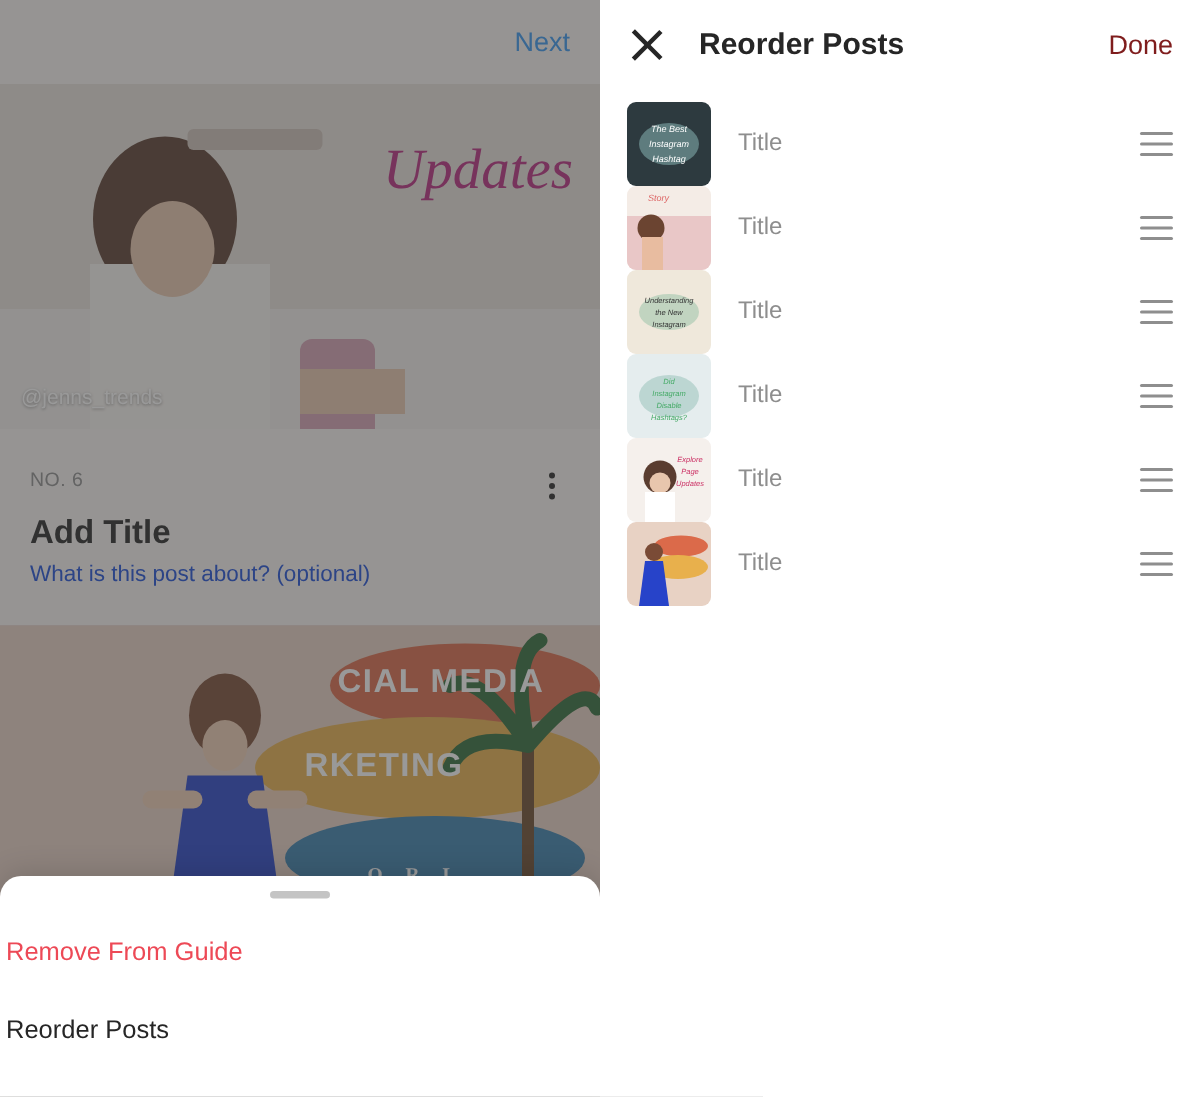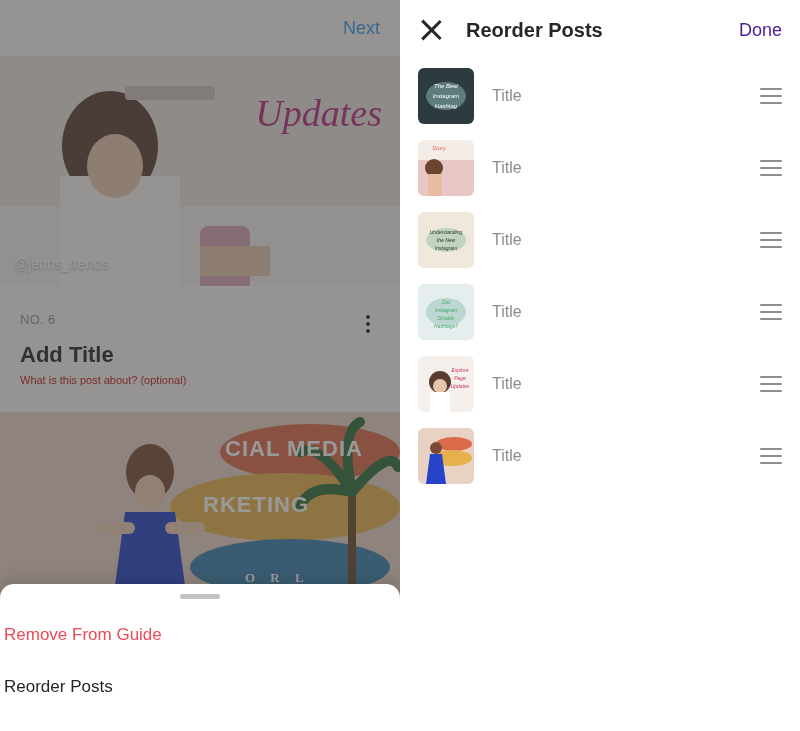--- a/index.html
+++ b/index.html
@@ -13,42 +13,42 @@
   .hero { position: relative; height: 230px; background: linear-gradient(135deg,#cfc6c0 0%, #e8e2dc 60%, #f2efed 100%); }
   .hero svg { position: absolute; inset: 0; }
   .hero-badge { position: absolute; right: 18px; top: 35px; font-family: 'Brush Script MT', cursive; font-size: 38px; color: #b92a7f; font-style: italic; }
   .hero-tag { position: absolute; left: 14px; bottom: 14px; color: #fff; font-size: 14px; font-weight: 500; text-shadow: 0 1px 2px rgba(0,0,0,.4); }
   .meta { padding: 26px 20px 8px; }
   .meta-row { display: flex; justify-content: space-between; margin-bottom: 6px; }
   .meta-no { color: #8e8e8e; font-size: 13px; font-weight: 500; letter-spacing: .3px; }
   .kebab { width: 24px; height: 24px; display: flex; flex-direction: column; align-items: center; justify-content: center; gap: 3px; }
   .kebab span { width: 4px; height: 4px; border-radius: 50%; background: #262626; display: block; }
   .meta-title { font-size: 22px; font-weight: 700; color: #262626; margin-bottom: 6px; }
-  .meta-sub { font-size: 11px; color: #b91c1c; }
+  .meta-sub { font-size: 15px; color: #1d4ed8; }
   .second-hero { margin-top: 18px; height: 210px; position: relative; background: linear-gradient(180deg,#d9b8ad 0%, #e8c9b3 100%); overflow: hidden; }
   .mural { position: absolute; inset: 0; }
   .mural .bubble { position: absolute; color: #fff; font-weight: 700; font-family: Impact, sans-serif; letter-spacing: 1px; }
 
   
   .sheet { position: absolute; left: 0; right: 0; bottom: 0; background: #fff; border-top-left-radius: 14px; border-top-right-radius: 14px; z-index: 10; padding-bottom: 18px; box-shadow: 0 -2px 20px rgba(0,0,0,.15); }
   .grab { width: 40px; height: 5px; background: #c4c4c4; border-radius: 3px; margin: 10px auto 10px; }
   .sheet-item { padding: 16px 4px; font-size: 17px; background: none; border: none; text-align: left; width: 100%; }
   .sheet-item.danger { color: #ed4956; }
   .sheet-item.normal { color: #262626; }
 
   
   .pane-right { background: #fff; }
   .r-header { height: 60px; display: flex; align-items: center; padding: 0 18px; gap: 22px; }
   .close-x { width: 26px; height: 26px; position: relative; }
   .close-x::before, .close-x::after { content: ""; position: absolute; left: 12px; top: 0; width: 2.5px; height: 26px; background: #262626; }
   .close-x::before { transform: rotate(45deg); }
   .close-x::after { transform: rotate(-45deg); }
   .r-title { font-size: 20px; font-weight: 700; color: #262626; flex: 1; }
-  .done-btn { color: #4c1d95; font-size: 18px; font-weight: 500; background: none; border: none; }
-  .r-list { padding: 8px 18px; display: flex; flex-direction: column; gap: 16px; }
+  .done-btn { color: #7f1d1d; font-size: 18px; font-weight: 500; background: none; border: none; }
+  .r-list { padding: 8px 18px; display: flex; flex-direction: column; gap: 0; }
   .r-row { display: flex; align-items: center; gap: 18px; }
   .thumb { width: 56px; height: 56px; border-radius: 6px; overflow: hidden; position: relative; flex-shrink: 0; }
   .thumb svg { width: 100%; height: 100%; display: block; }
   .r-label { flex: 1; color: #8e8e8e; font-size: 16px; }
   .grip { width: 22px; height: 16px; display: flex; flex-direction: column; justify-content: space-between; }
   .grip span { height: 2px; background: #8e8e8e; border-radius: 1px; display: block; }
 </style>
 </head>
 <body>
 

